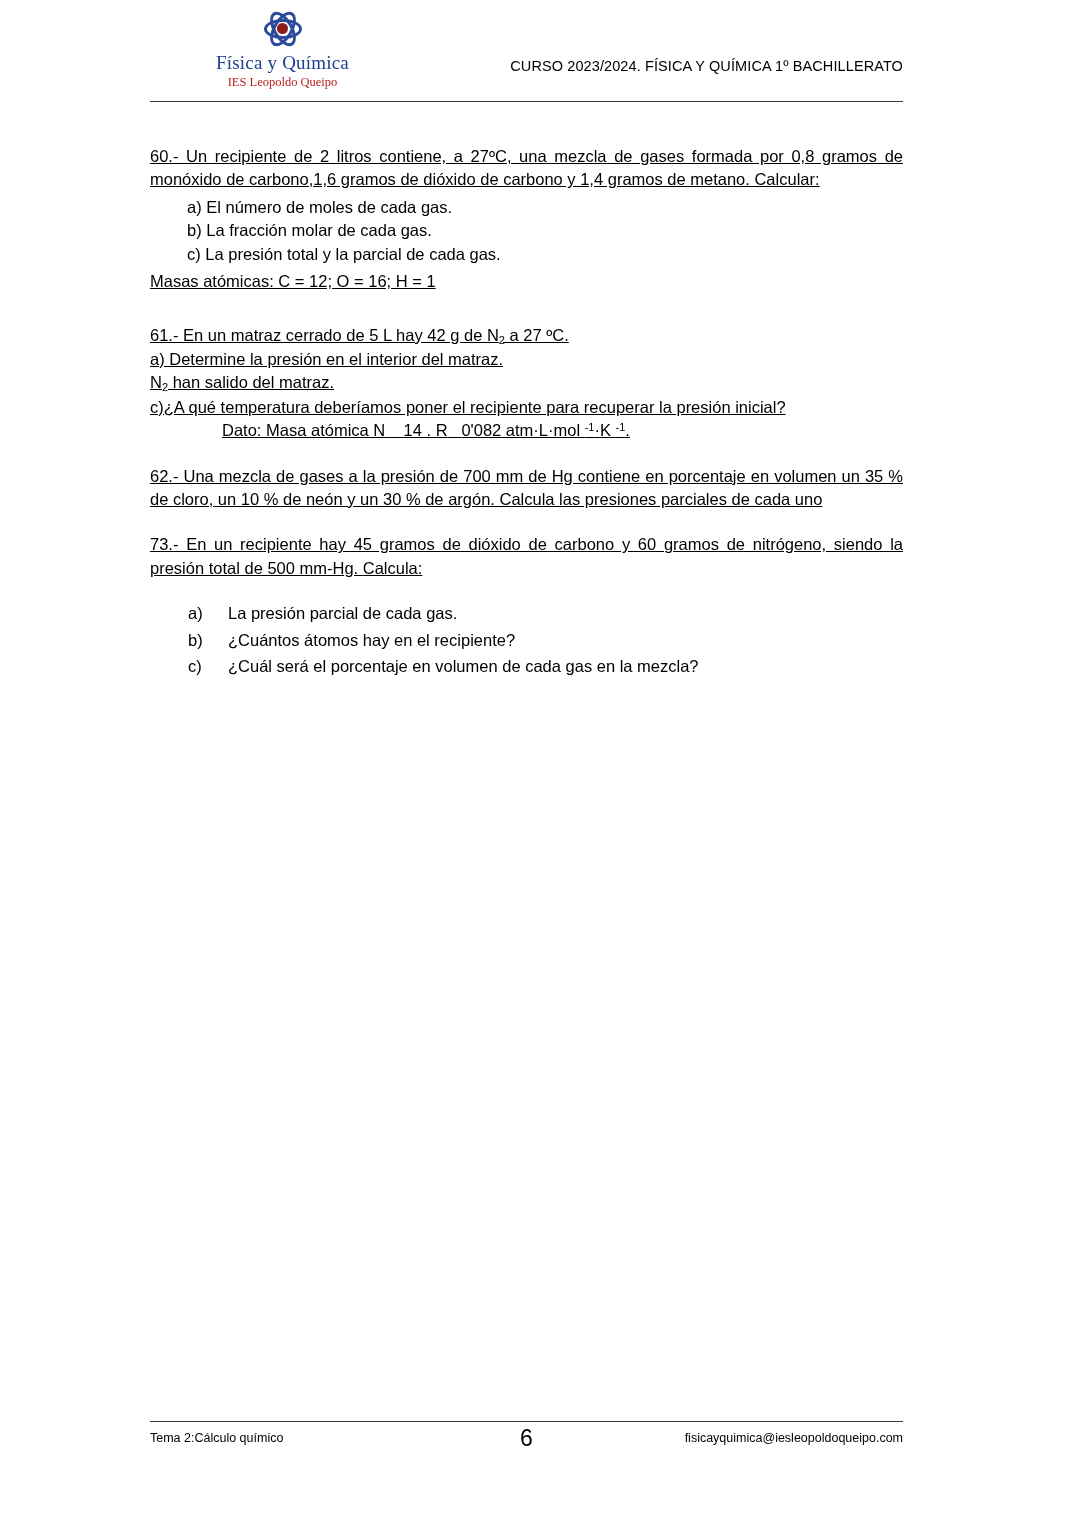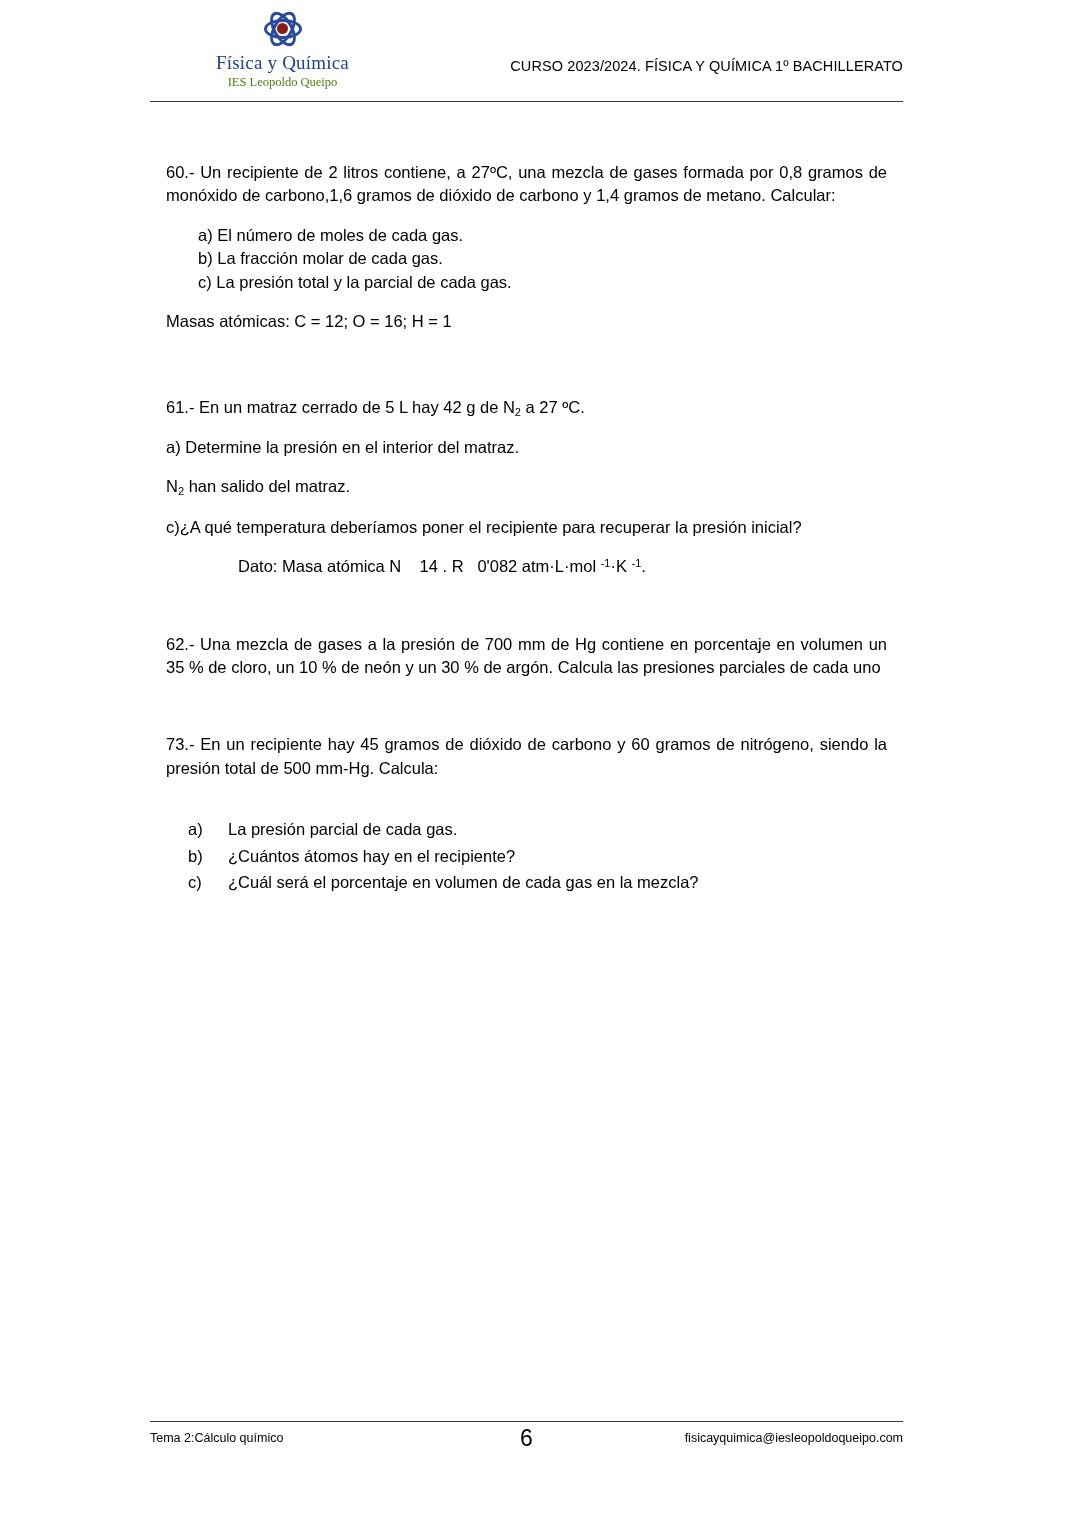--- a/index.html
+++ b/index.html
@@ -68,21 +68,21 @@
   .logo-title {
     font-family: "Liberation Serif", serif;
     font-size: 19px;
     color: #1f3f8f;
     letter-spacing: .2px;
     white-space: nowrap;
   }
   .logo-sub {
     font-family: "Liberation Serif", serif;
     font-size: 12.5px;
-    color: #4d7c0f;
+    color: #b91c1c;
     margin-top: 1px;
     white-space: nowrap;
   }
   .header-title {
     position: absolute;
     right: 0;
     top: 58px;
     font-size: 14.5px;
     letter-spacing: .1px;
     white-space: nowrap;
@@ -96,28 +96,29 @@
   }
 
   
   .content {
     padding-top: 45px;
     font-size: 16.5px;
     line-height: 1.42;
   }
   .para {
     text-align: justify;
-    margin: 16px;
+    margin: 0;
+    text-decoration: underline;
   }
   .para.nojust { text-align: left; }
   .gap-m { height: 22px; }
   .gap-l { height: 30px; }
 
   .sublist {
-    margin: 15px;
+    margin: 4px;
     padding-left: 33px;
   }
   .sublist .li { white-space: nowrap; }
 
   .indent-dato {
     padding-left: 72px;
   }
   .ol-list {
     margin: 0;
     padding-left: 38px;

